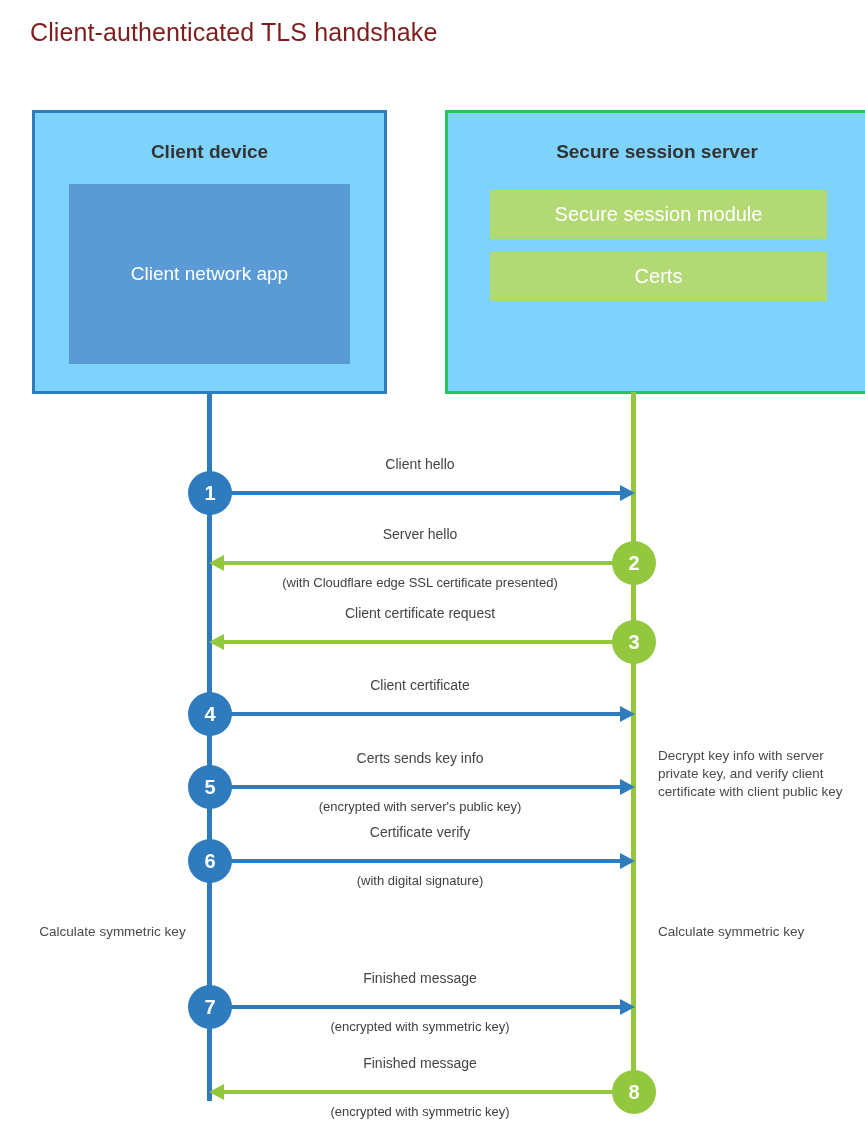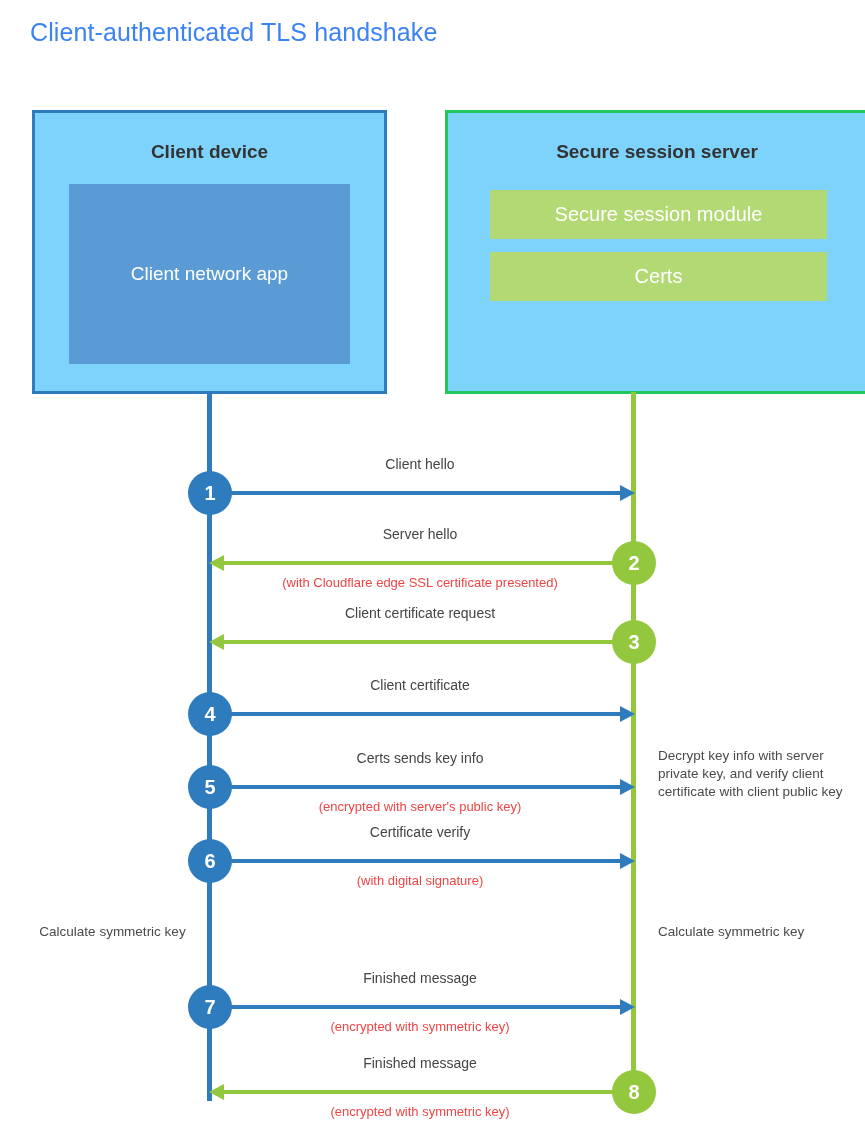--- a/index.html
+++ b/index.html
@@ -16,21 +16,21 @@
     color: #3f3f3f;
     overflow: hidden;
   }
 
   #page-title {
     position: absolute;
     left: 30px;
     top: 18px;
     font-size: 25px;
     font-weight: 400;
-    color: #3b82f6;
+    color: #7f1d1d;
     letter-spacing: 0.1px;
     white-space: nowrap;
   }
 
   
   .entity-box {
     position: absolute;
     box-sizing: border-box;
     background: #7dd3fc;
   }
@@ -169,21 +169,21 @@
     font-size: 14px;
     color: #444444;
     top: -37px;
   }
   .msg-sublabel {
     position: absolute;
     left: 210px;
     width: 420px;
     text-align: center;
     font-size: 13px;
-    color: #ef4444;
+    color: #404040;
     top: 12px;
   }
 
   
   .side-note {
     position: absolute;
     font-size: 13.5px;
     line-height: 1.35;
     color: #4a4a4a;
   }

